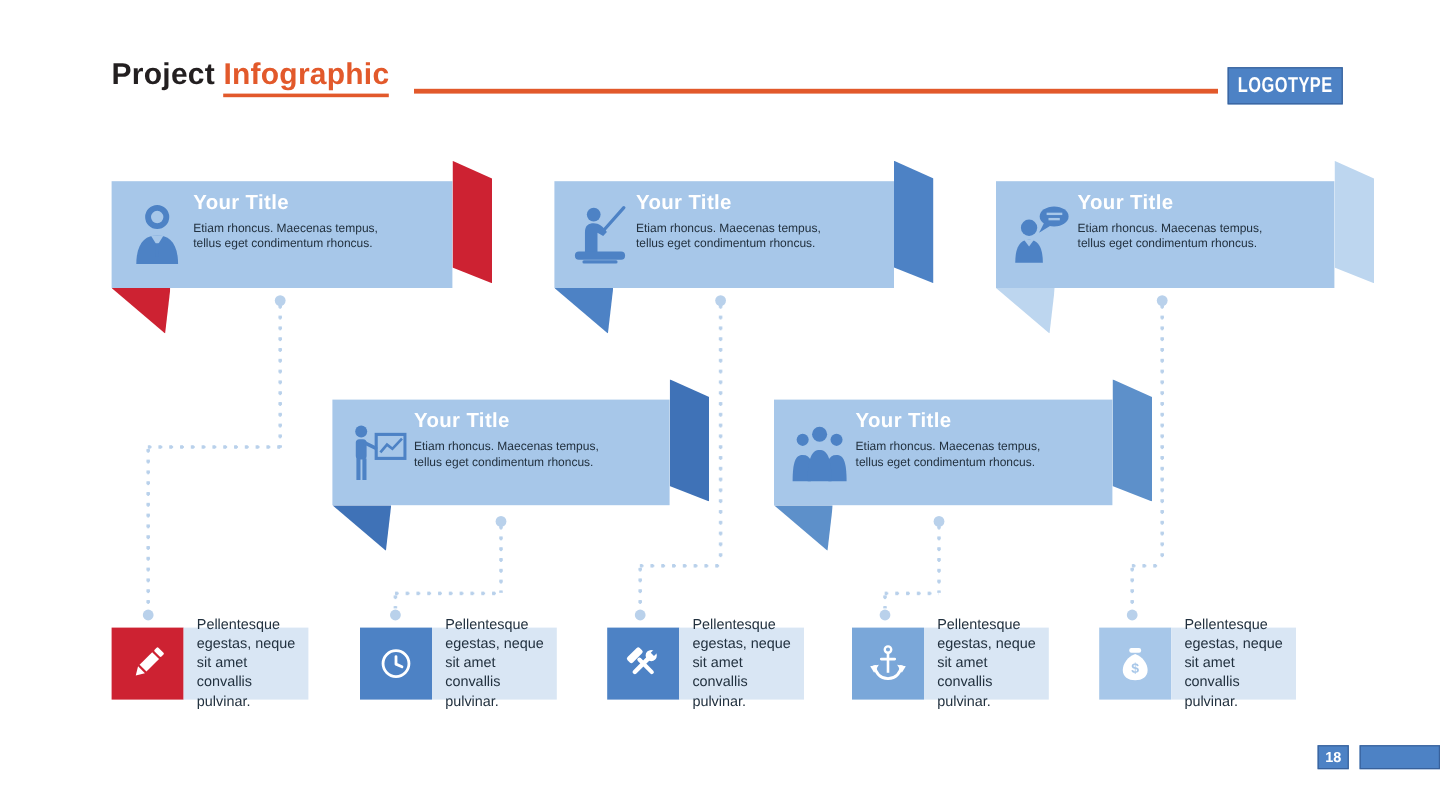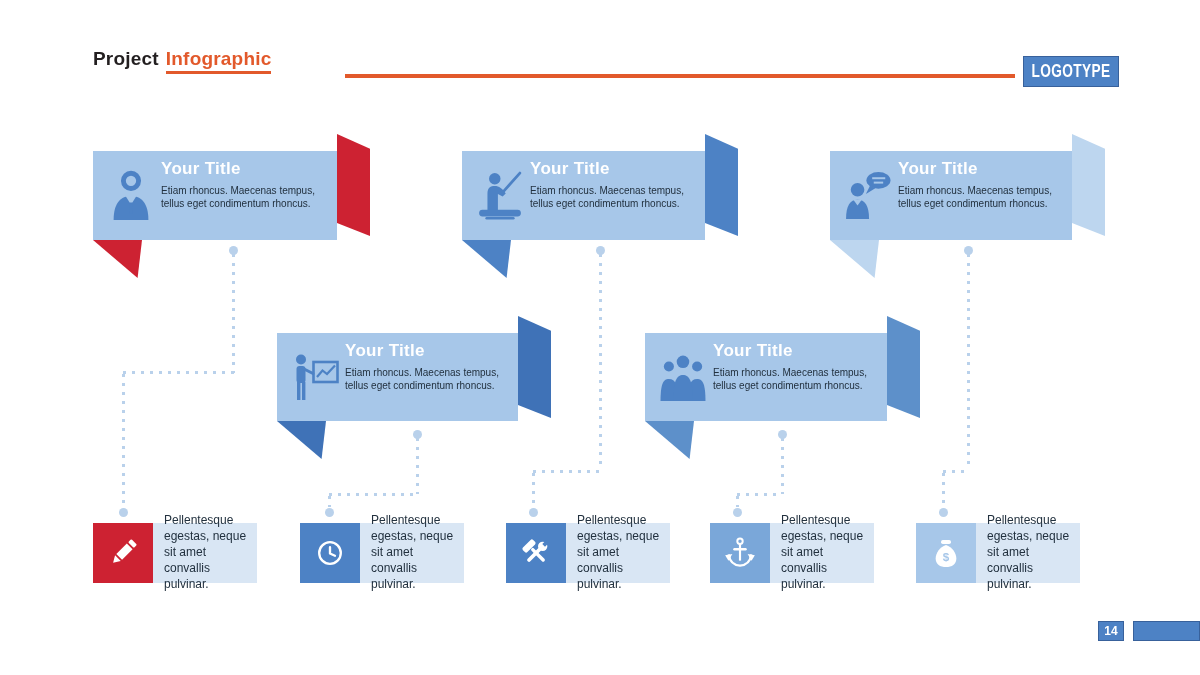--- a/index.html
+++ b/index.html
@@ -1,29 +1,29 @@
 <!DOCTYPE html>
 <html style="--accent_orange: #e2592b; --title_dark: #231f20; --banner_body: #a7c7e9; --icon_blue: #4d82c5; --text_dark: #22313f; --connector: #b9d1eb; --callout_bg: #d9e6f4; --logo_blue: #4d82c5; --logo_border: #38619b;"><head>
 <meta charset="utf-8">
 <style>
   html,body{margin:0;padding:0;background:#888;}
   #slide{
     position:relative;width:1200px;height:675px;background:#ffffff;
     font-family:"Liberation Sans",sans-serif;overflow:hidden;
   }
   
-  .header-title{position:absolute;left:93px;top:48px;font-size:19px;font-weight:700;letter-spacing:.2px;white-space:nowrap;}
+  .header-title{position:absolute;left:93px;top:48px;font-size:25px;font-weight:700;letter-spacing:.2px;white-space:nowrap;}
   .title-primary{color:var(--title_dark,#231f20);}
   .title-accent{color:var(--accent_orange,#e2592b);border-bottom:3px solid var(--accent_orange,#e2592b);padding-bottom:2px;margin-left:7px;}
   .title-rule{position:absolute;left:345px;top:74px;width:670px;height:4px;background:var(--accent_orange,#e2592b);}
   .logotype{position:absolute;left:1023px;top:56px;width:94px;height:29px;background:var(--logo_blue,#4d82c5);
     border:1px solid var(--logo_border,#38619b);display:flex;align-items:center;justify-content:center;}
   .logotype span{color:#fff;font-weight:700;font-size:18px;display:inline-block;transform:scaleX(.76);letter-spacing:.5px;}
   
-  .banner{position:absolute;background:var(--banner_body,#a7c7e9);}
+  .banner{position:absolute;background:var(--banner_body,#a7c7e9);padding-left:40px;}
   .banner .fold{position:absolute;left:100%;top:-17px;width:33px;height:102px;background:var(--accent,#4d82c5);
     clip-path:polygon(0 0,100% 14.5%,100% 100%,0 87.2%);}
   .banner .corner{position:absolute;left:0;top:100%;width:49px;height:38px;background:var(--accent,#4d82c5);
     clip-path:polygon(0 0,100% 0,91% 100%);}
   .banner .bicon{position:absolute;left:14px;top:13px;width:48px;height:62px;display:flex;align-items:center;justify-content:center;color:var(--icon_blue,#4d82c5);}
   .banner .btitle{position:absolute;left:68px;top:8px;color:#ffffff;font-size:17px;font-weight:700;letter-spacing:.3px;}
   .banner .btext{position:absolute;left:68px;top:33px;width:180px;color:var(--text_dark,#22313f);font-size:10px;line-height:1.33;}
   .b1{left:93px;top:151px;width:244px;height:89px;}
   .b2{left:462px;top:151px;width:243px;height:89px;}
   .b3{left:830px;top:151px;width:242px;height:89px;}
@@ -235,16 +235,16 @@
     <div class="cicon">
       <svg width="36" height="36" viewBox="0 0 40 40" fill="#ffffff">
         <rect x="14.5" y="5.5" width="11" height="4.5" rx="2"></rect>
         <path d="M20,11 C27,13.5 31.5,20 31.5,26 C31.5,32.5 26.5,35.5 20,35.5 C13.5,35.5 8.5,32.5 8.5,26 C8.5,20 13,13.5 20,11 Z"></path>
         <text x="20" y="29" text-anchor="middle" font-family="Liberation Sans, sans-serif" font-size="13" font-weight="bold" style="fill:var(--accent,#a7c7e9)">$</text>
       </svg>
     </div>
     <div class="ctext">Pellentesque egestas, neque sit amet convallis pulvinar.</div>
   </div>
 
-  <div class="pagenum">14</div>
+  <div class="pagenum">18</div>
   <div class="pagebar"></div>
 
 </div>
 
 </body></html>

